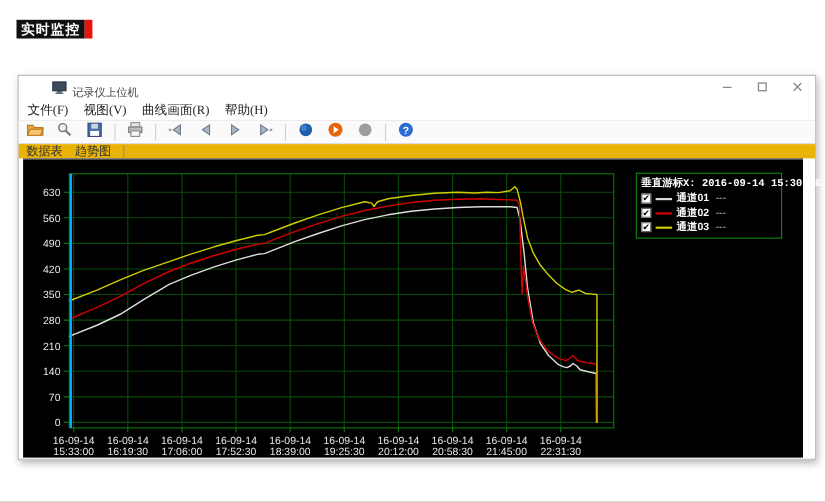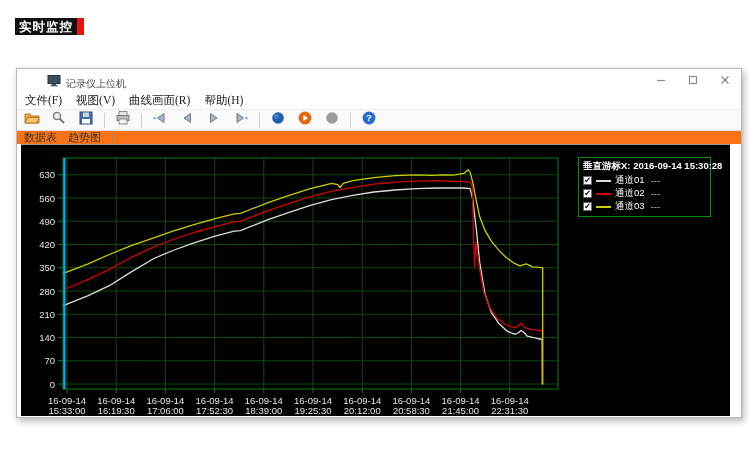--- a/index.html
+++ b/index.html
@@ -24,38 +24,38 @@
                        justify-content:center; color:#8a8a8a; }
 
   .menubar { height:18px; display:flex; align-items:center; padding-left:8px; gap:14px;
              font-size:11.5px; color:#222222;font-family:Liberation Serif, serif; }
 
   .toolbar { height:22px; display:flex; align-items:center; padding-left:6px; gap:9px;
              border-top:1px solid #ececec; border-bottom:1px solid #dcdcdc; background:#fafafa; }
   .tb-btn { width:18px; height:18px; display:flex; align-items:center; justify-content:center; }
   .tb-sep { width:1px; height:15px; background:#cfcfcf; }
 
-  .tabstrip { height:13px; background:#f97316; display:flex; align-items:center;
+  .tabstrip { height:13px; background:#eab308; display:flex; align-items:center;
               padding-left:7px; gap:11px; font-size:11px; color:#333333; }
   .tab-divider { width:1px; height:11px; background:#8a8a8a; }
 
   
   .chart-panel { position:absolute; left:4px; top:75px; width:709px; height:272px;
                  background:#000000; border-top:1px solid #9a9a9a; }
   .chart-panel svg { position:absolute; left:0; top:0; }
 
   .legend { position:absolute; left:557px; top:12px; width:133px;
             border:1px solid #0b8a0b; background:#000000; padding:2px 4px 3px 4px;
             color:#ffffff; font-size:9.5px; }
-  .legend-title { font-weight:bold; white-space:nowrap; margin-bottom:1px; }
+  .legend-title { font-weight:bold; white-space:nowrap; margin-bottom:1px;font-family:Liberation Mono, monospace; }
   .legend-row { display:flex; align-items:center; height:13px; gap:4px; }
   .legend-check { width:9px; height:9px; background:#ffffff; border:1px solid #666666;
                   color:#000000; font-size:8px; line-height:7px; text-align:center; }
   .legend-swatch { width:15px; height:2px; }
-  .legend-label { font-weight:normal; }
+  .legend-label { font-weight:bold; }
   .legend-value { color:#bfbfbf; margin-left:2px; }
 </style>
 </head>
 <body>
 
 <div class="page-badge">
   <span class="txt">实时监控</span>
   <span class="red"></span>
 </div>
 

